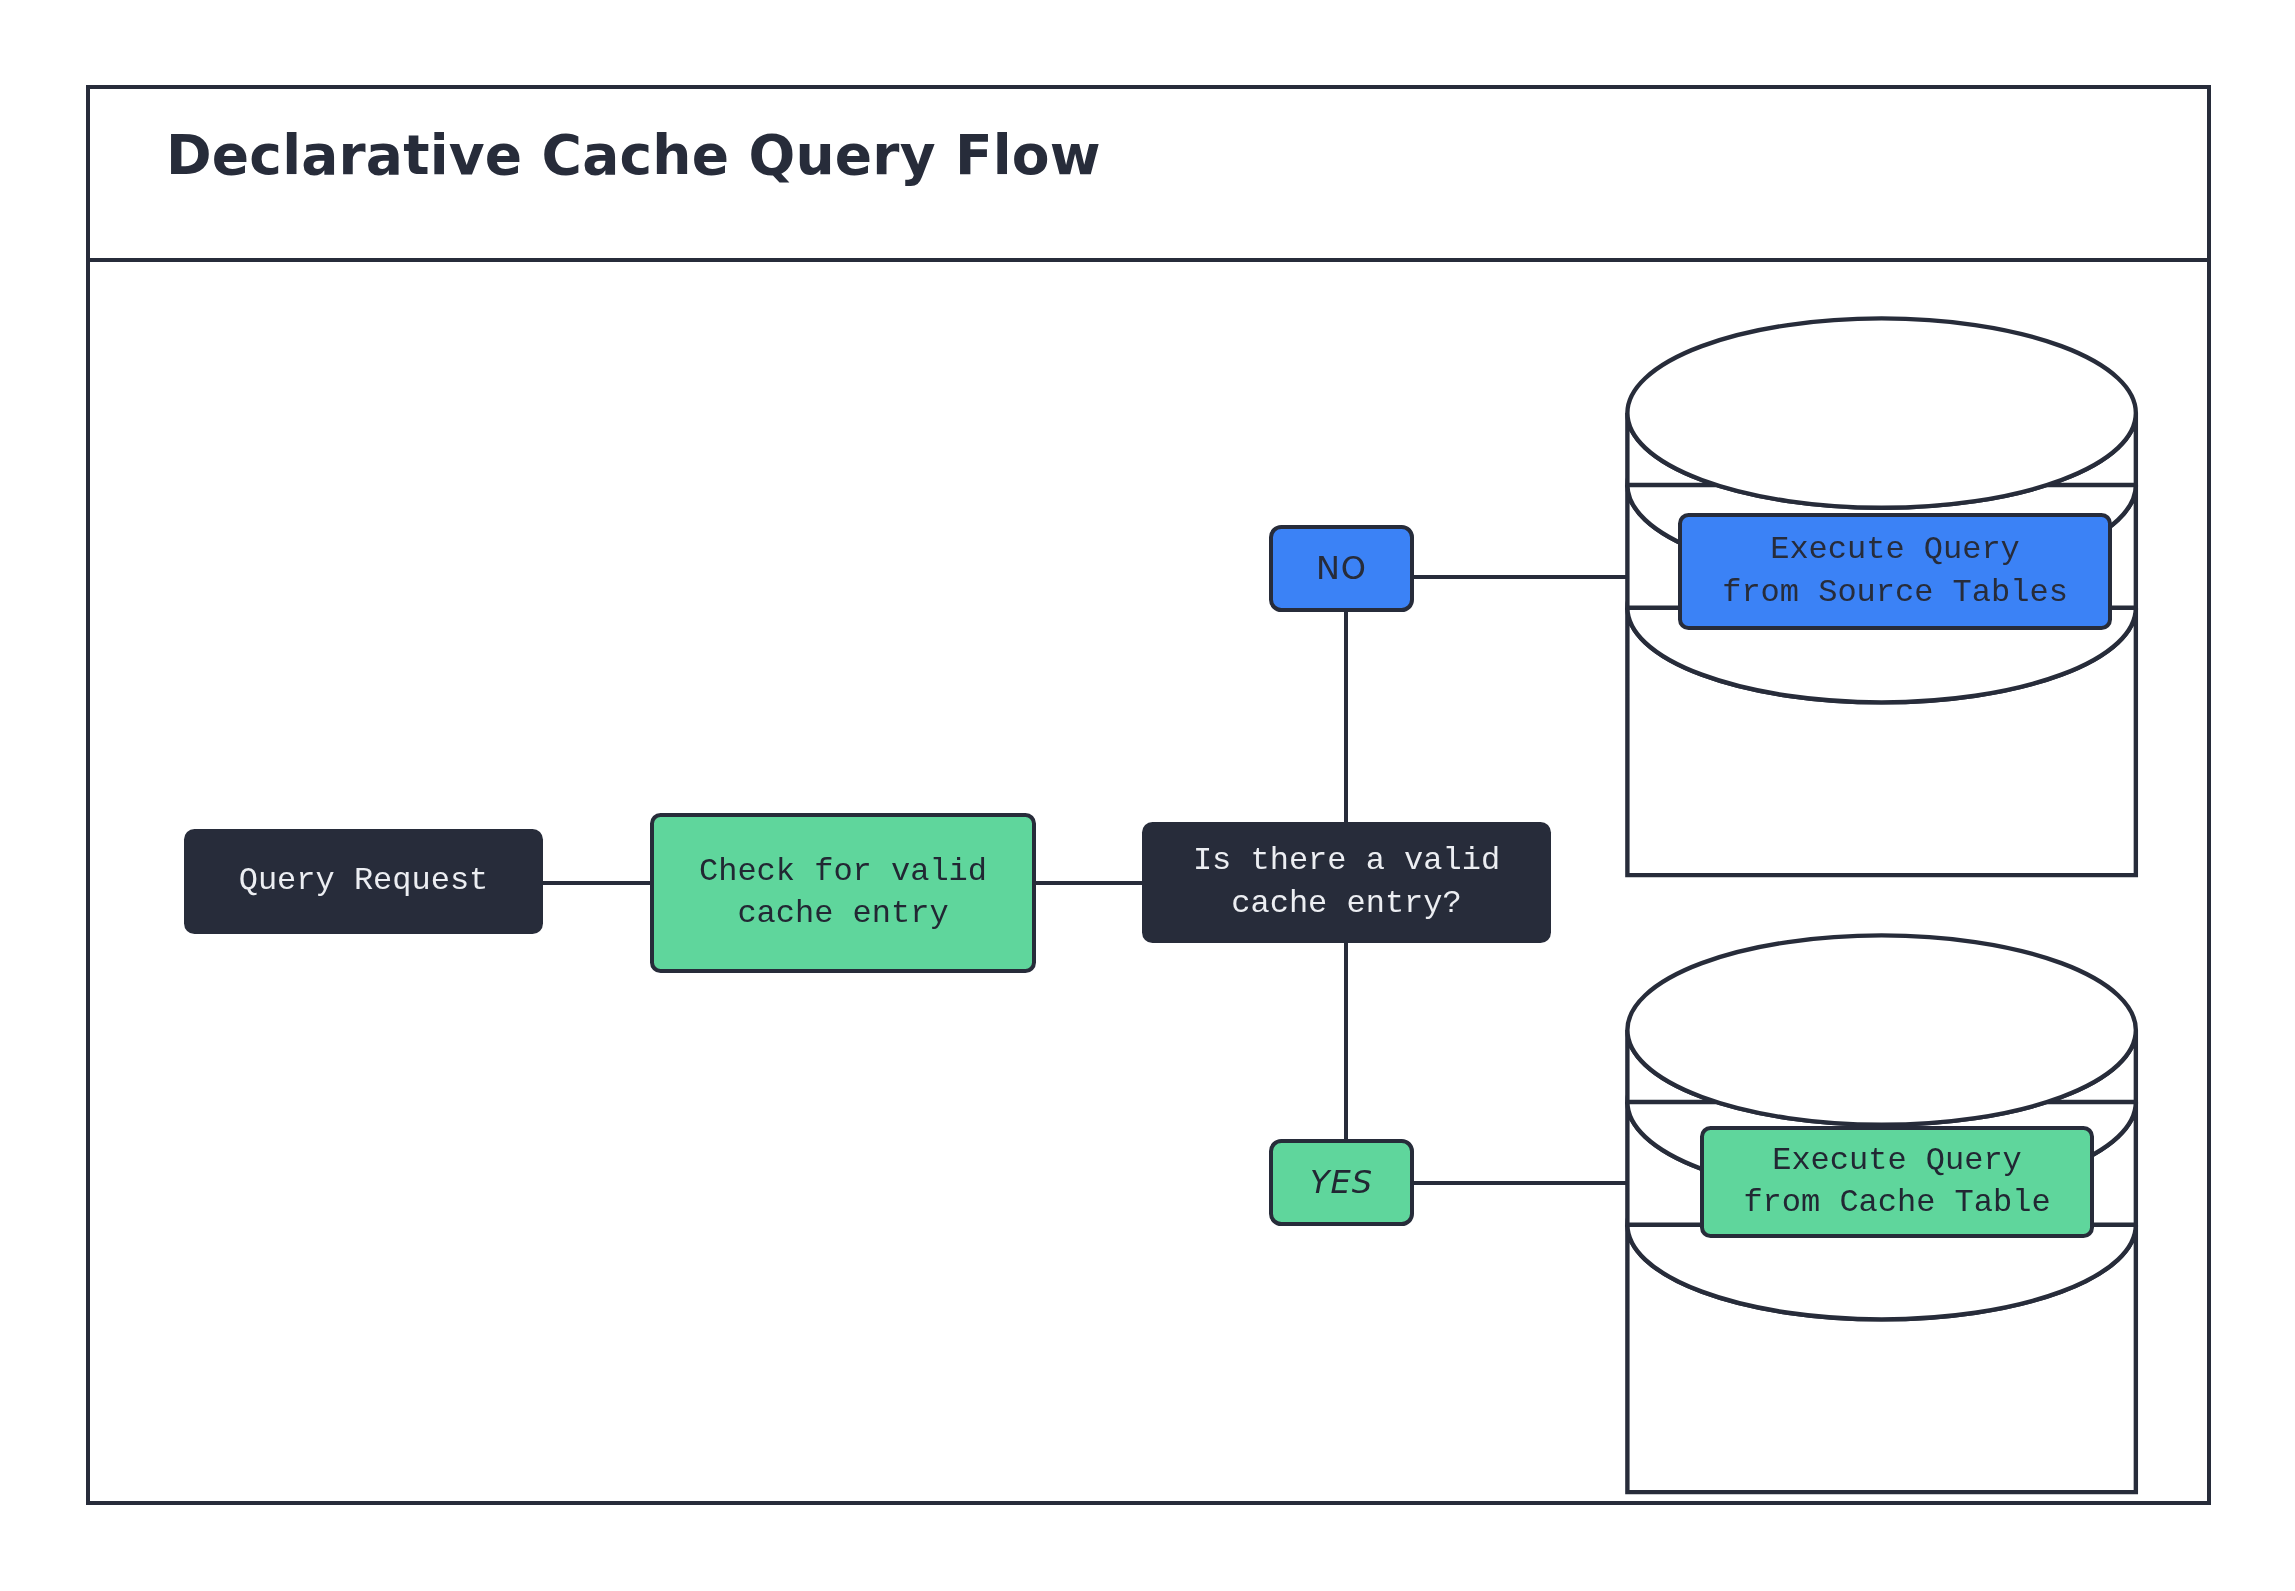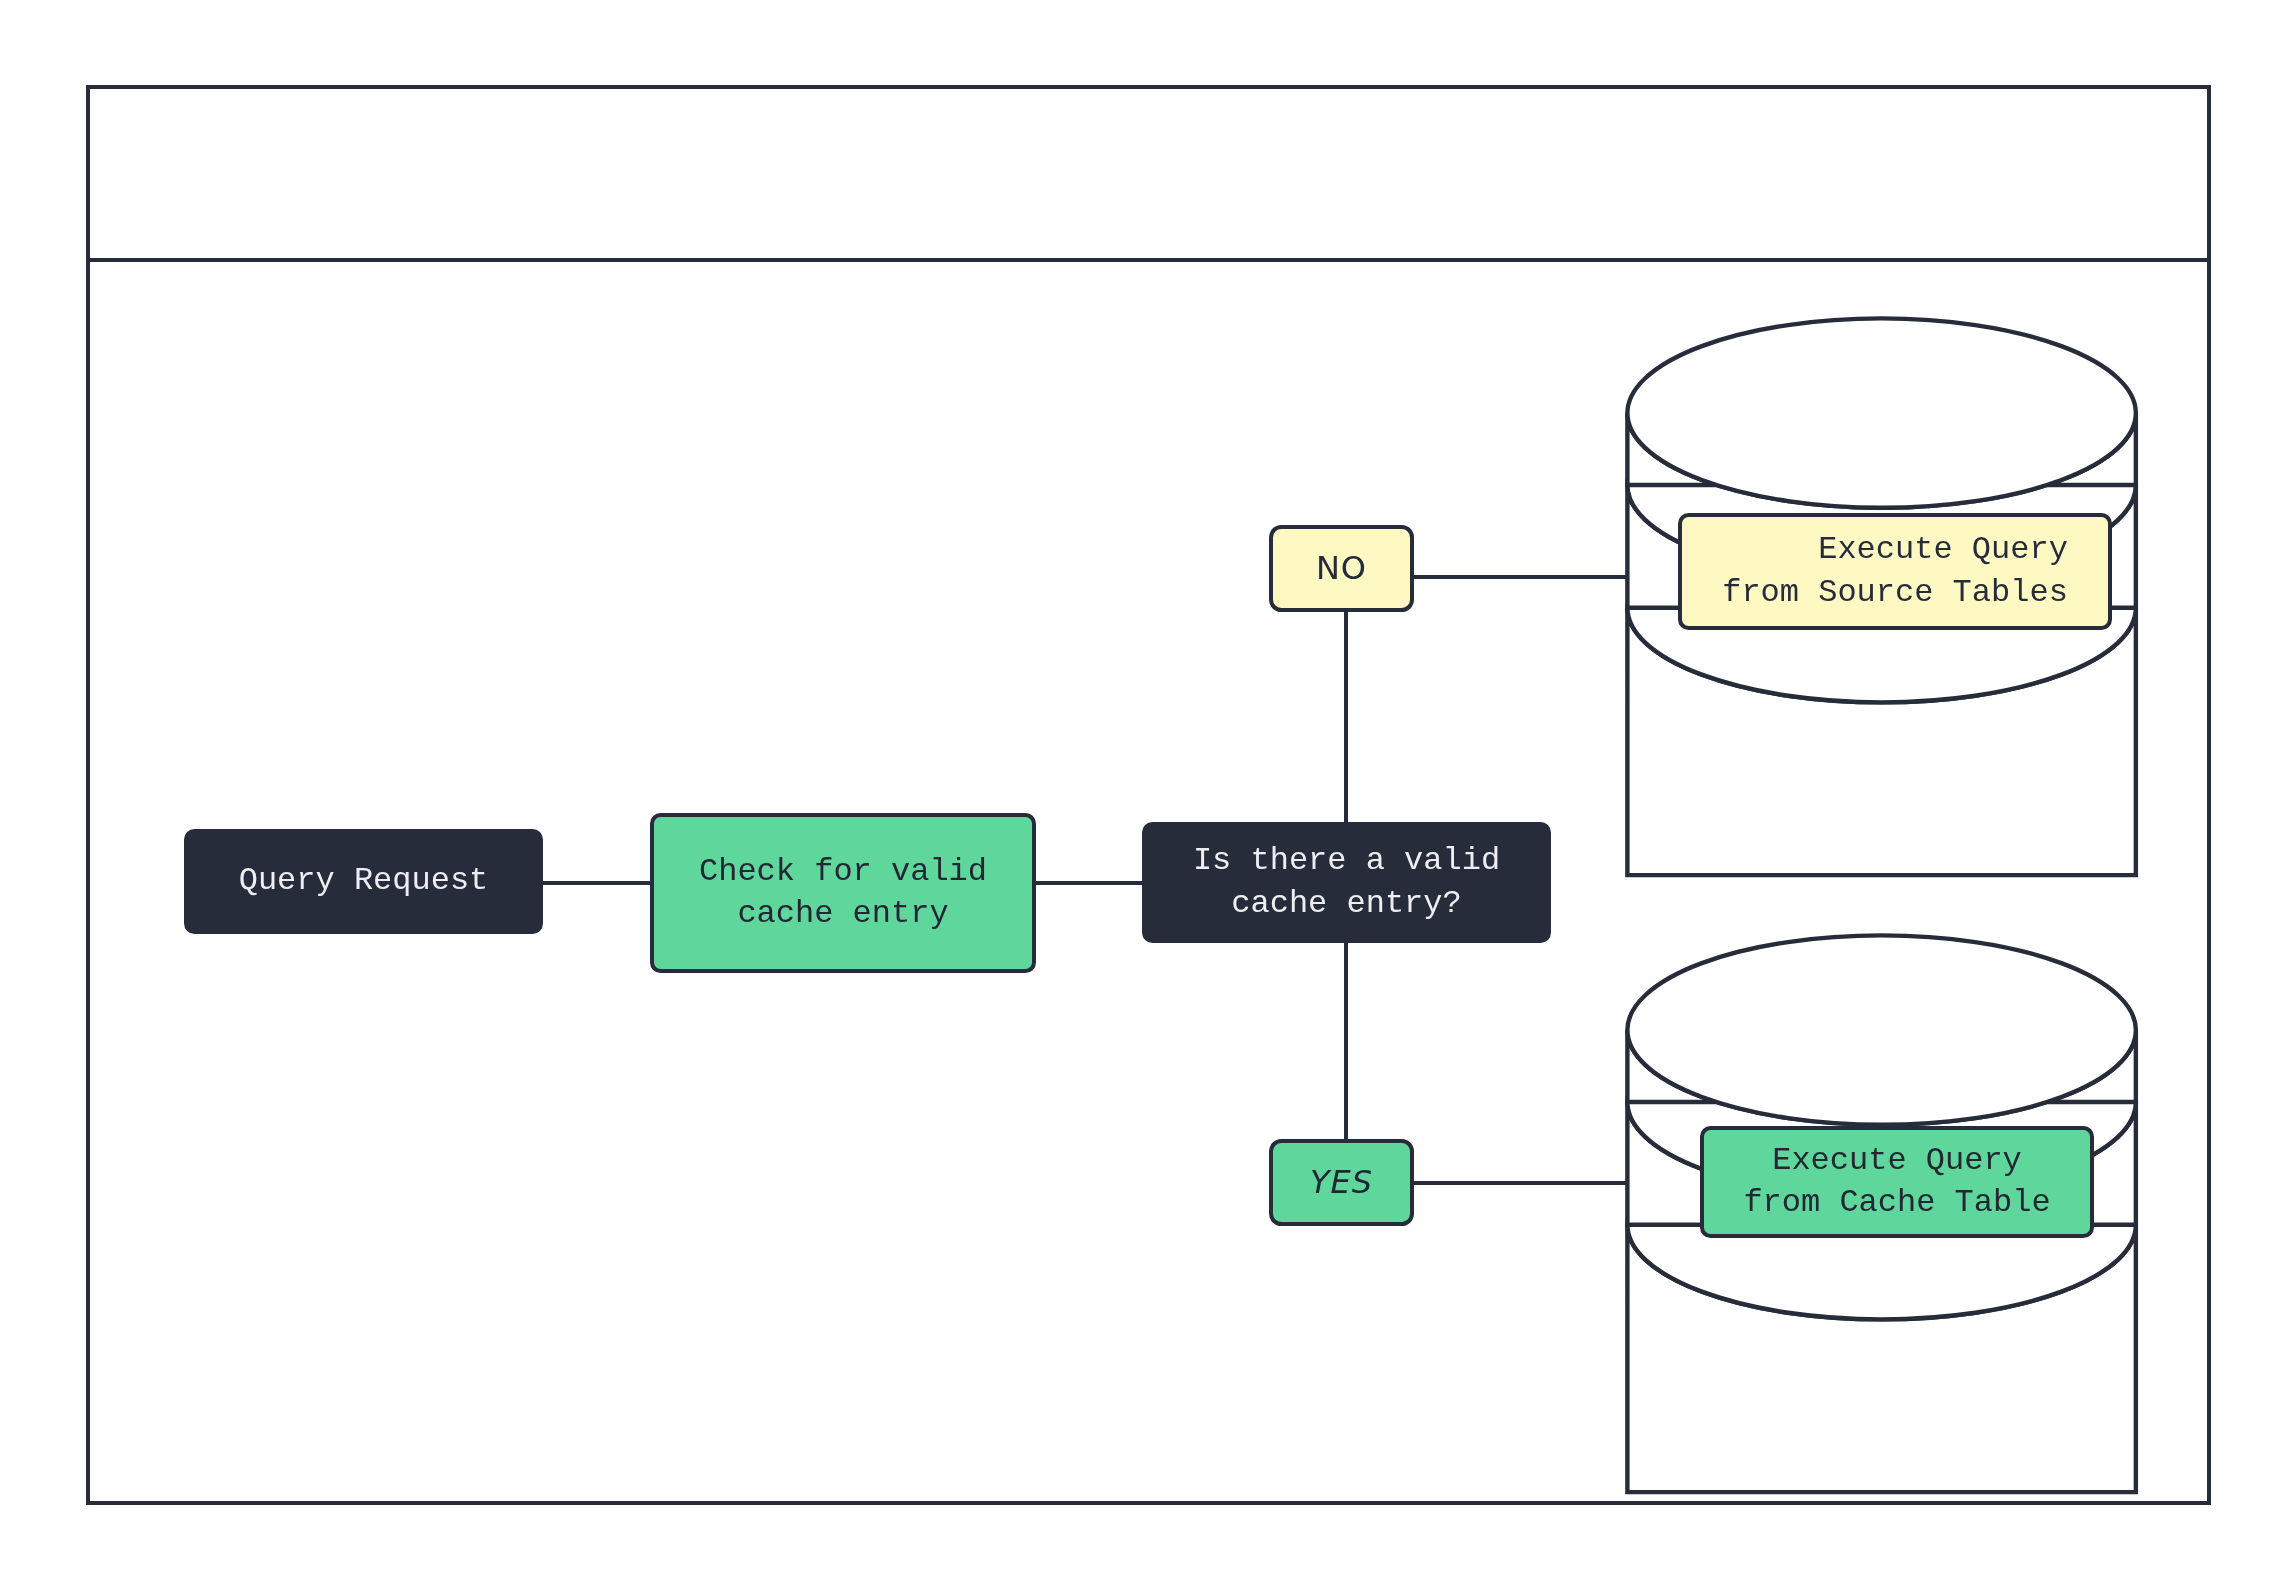--- a/index.html
+++ b/index.html
@@ -84,26 +84,25 @@
 
   .node.green {
     background: #5fd69c;
     color: #222733;
     border: 4.4px solid #272c3a;
     border-radius: 10.5px;
     font-size: 32px;
   }
 
   .node.white {
-    background: #fef9c3;
+    background: #3b82f6;
     color: #272c3a;
     border: 4.4px solid #272c3a;
     border-radius: 10.5px;
     font-size: 32px;
-    text-align: right;
   }
 
   
   .node.pill {
     font-family: "DejaVu Sans", "Liberation Sans", sans-serif;
     font-size: 32px;
     border-radius: 12.3px;
     letter-spacing: 0.9px;
   }
 
@@ -125,20 +124,21 @@
   .z-mid { z-index: 30; }
   .z-low { z-index: 10; }
 </style>
 </head>
 <body>
 
 <div id="stage">
 
   <div class="frame"></div>
   <div class="title-divider"></div>
+  <div class="diagram-title">Declarative Cache Query Flow</div>
 
   <div class="line h z-low" style="left:534px; top:881px; width:121px;"></div>
 
   <div class="line h z-low" style="left:1034px; top:881px; width:112px;"></div>
 
   <div class="line v z-low" style="left:1344px; top:610px; width:4.4px; height:221px;"></div>
 
   <div class="line h z-low" style="left:1412px; top:575px; width:267px;"></div>
 
   <div class="line v z-low" style="left:1344px; top:937px; width:4.4px; height:210px;"></div>

